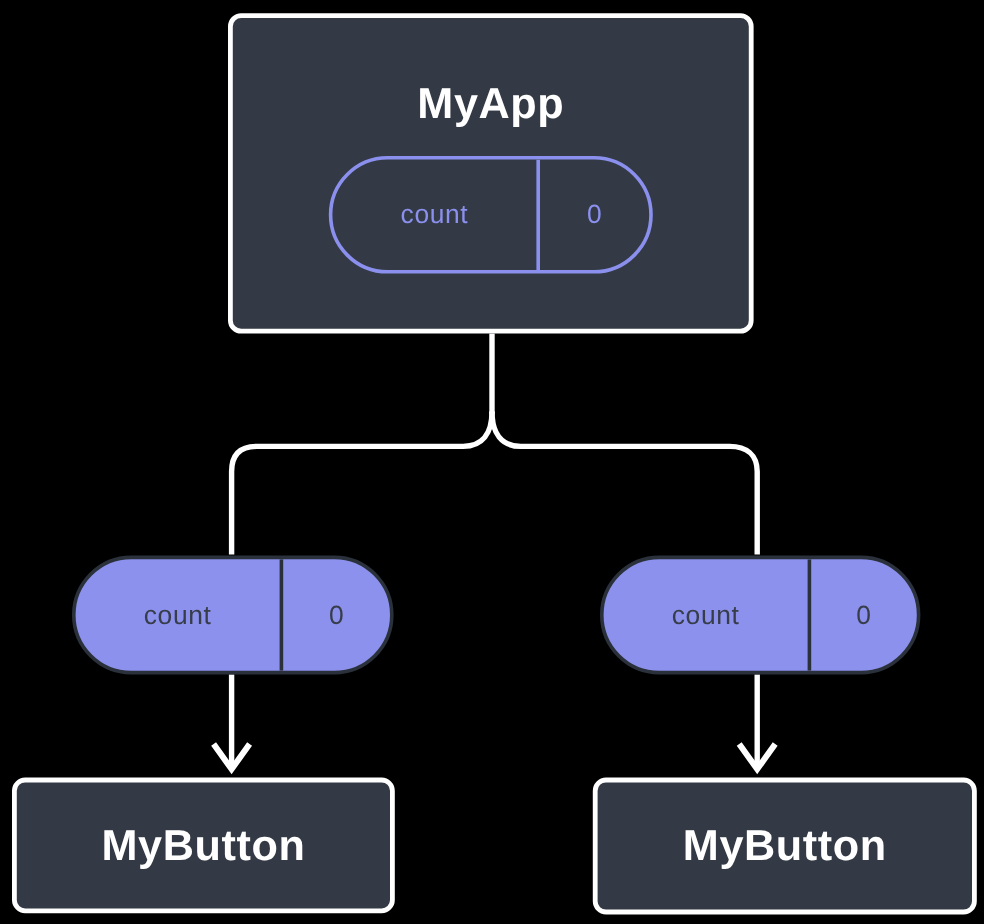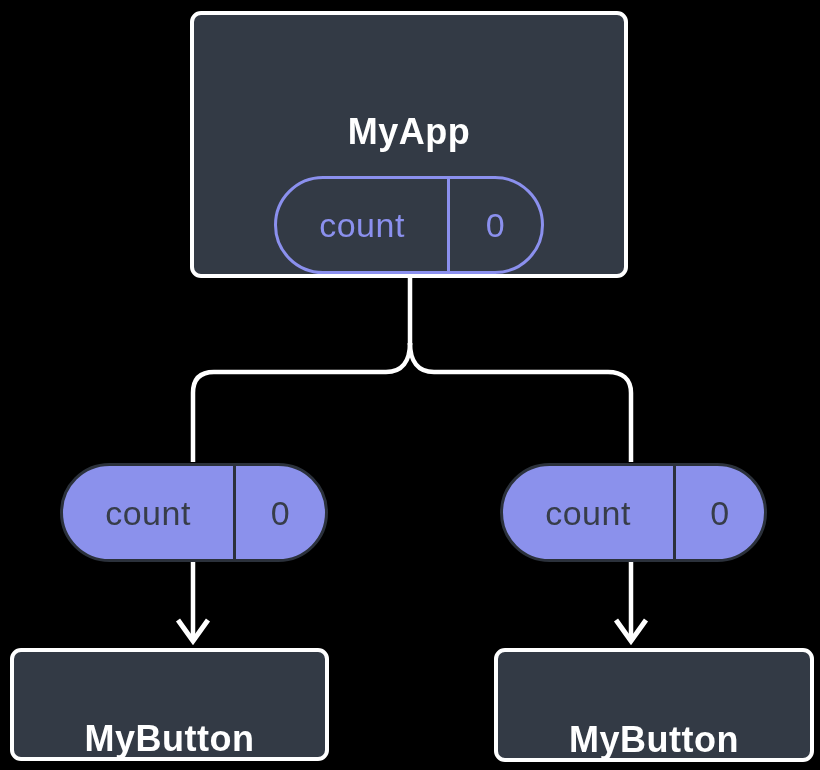--- a/index.html
+++ b/index.html
@@ -36,21 +36,21 @@
   
   .node {
     position: absolute;
     box-sizing: border-box;
     background: #333a45;
     border: 4px solid #ffffff;
     border-radius: 11px;
     display: flex;
     flex-direction: column;
     align-items: center;
-    justify-content: flex-end;
+    justify-content: center;
   }
   .node-title {
     color: #ffffff;
     font-weight: bold;
     font-size: 36px;
     letter-spacing: 0.5px;
     line-height: 1;
     white-space: nowrap;
   }
   #myapp-node {
@@ -71,21 +71,21 @@
   .pill {
     box-sizing: border-box;
     display: flex;
     border-radius: 60px;
     overflow: hidden;
   }
   .pill .cell {
     display: flex;
     align-items: center;
     justify-content: center;
-    font-size: 34px;
+    font-size: 22px;
     line-height: 1;
     letter-spacing: 0.5px;
   }
   .pill .cell-name { flex: 0 0 170px; }
   .pill .cell-value { flex: 1 1 auto; }
   
   .pill-state {
     width: 270px; height: 98px;
     border: 3px solid #8b90ee;
     color: #8b90ee;

